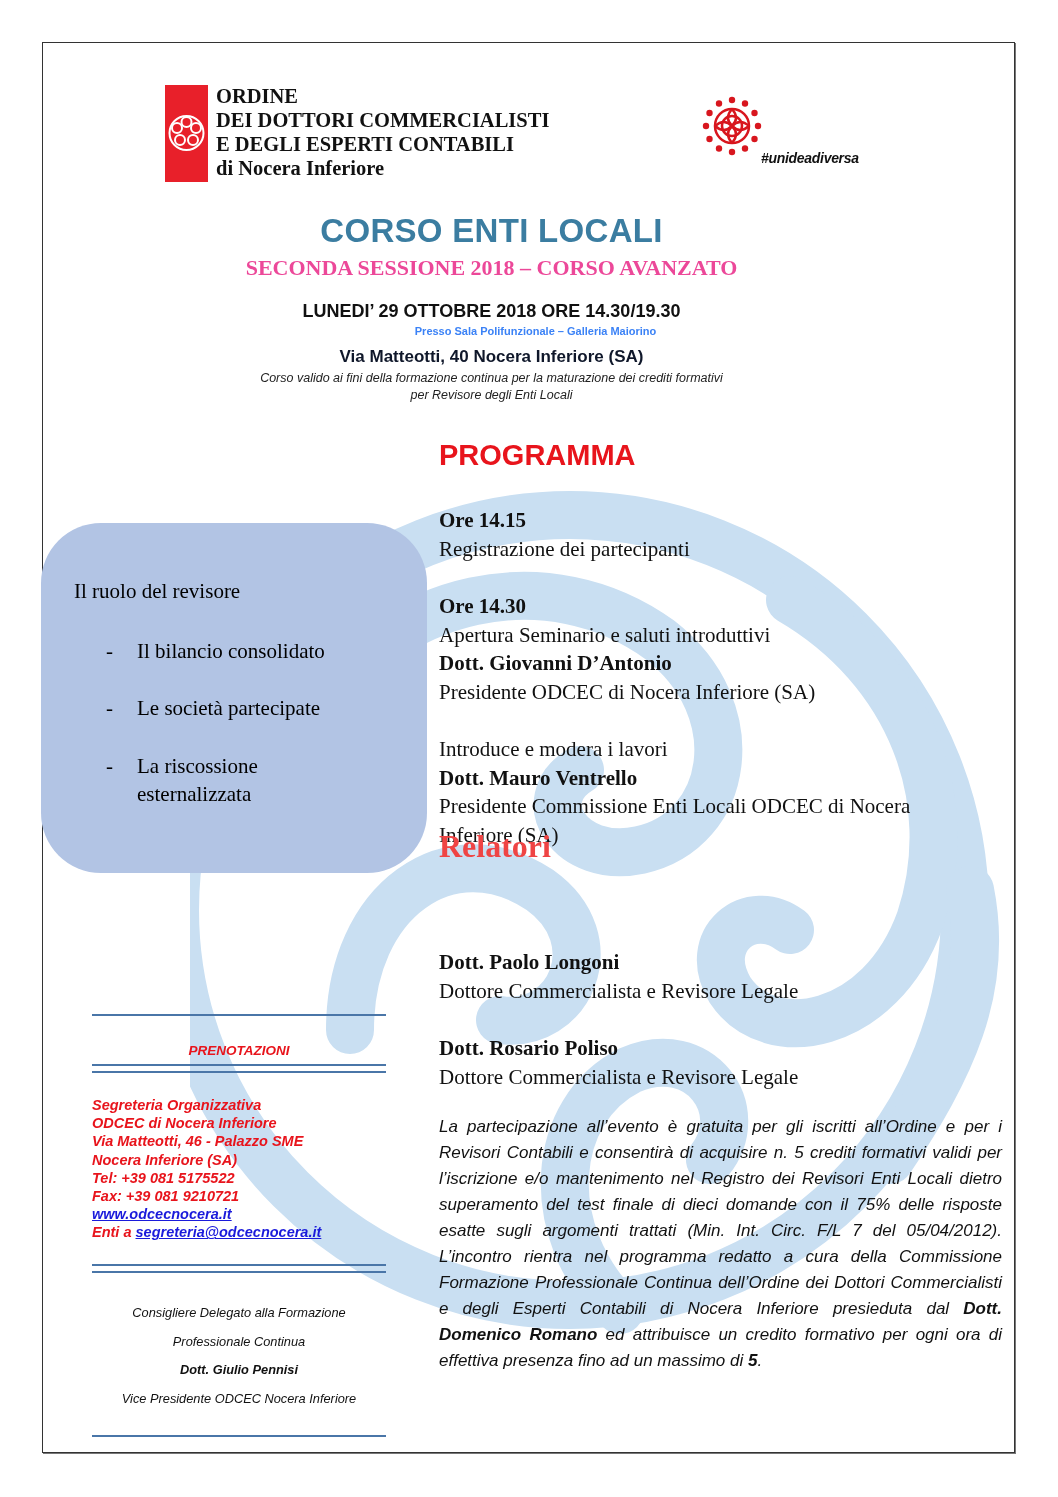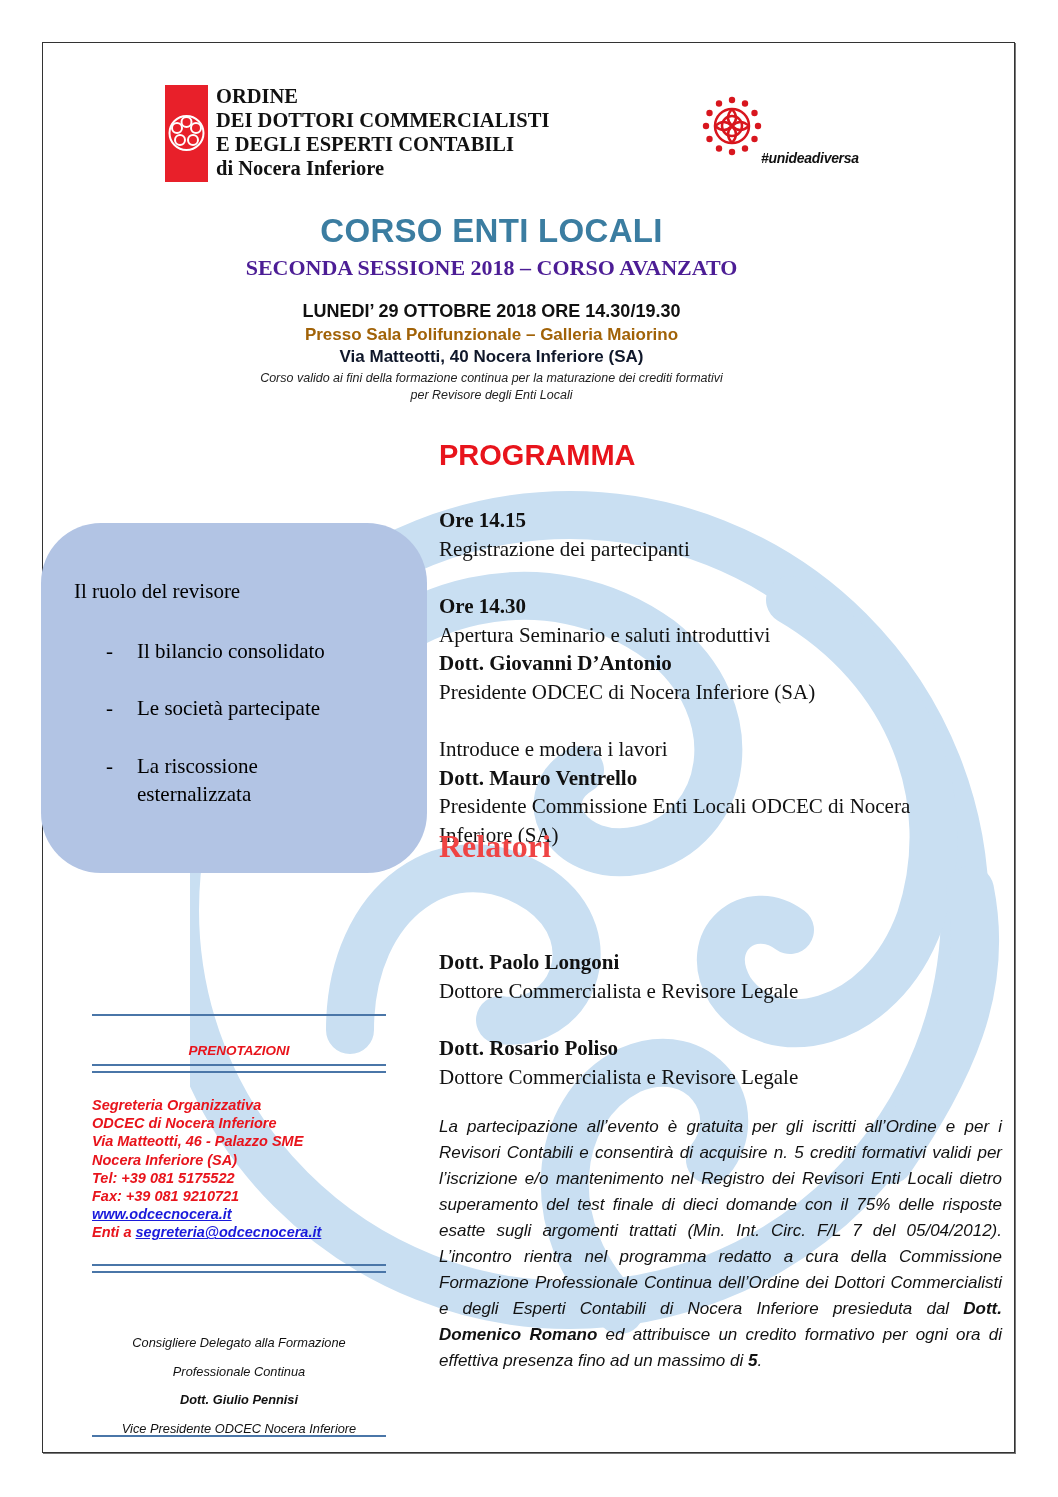--- a/index.html
+++ b/index.html
@@ -10,23 +10,23 @@
   
   .logo-red { position: absolute; left: 165px; top: 85px; width: 43px; height: 97px; background: #e8202a; }
   .logo-text { position: absolute; left: 216px; top: 84px; font-family: "Liberation Serif", serif; font-weight: bold; font-size: 20.5px; line-height: 24px; letter-spacing: 0px; color: #111; }
   .logo-text div { white-space: nowrap; }
   .unidea { position: absolute; left: 700px; top: 96px; width: 170px; height: 80px; }
   .unidea-tag { position: absolute; left: 761px; top: 150px; font-family: "Liberation Sans", sans-serif; font-style: italic; font-weight: bold; font-size: 14px; color: #111; letter-spacing: -0.3px; }
 
   
   .center { position: absolute; left: 42px; width: 899px; text-align: center; }
   .t-main { top: 212px; font-family: "Liberation Sans", sans-serif; font-weight: bold; font-size: 33px; color: #3b7da1; letter-spacing: 0.3px; }
-  .t-sub { top: 255px; font-family: "Liberation Serif", serif; font-weight: bold; font-size: 22px; color: #4c1d95; }
+  .t-sub { top: 255px; font-family: "Liberation Serif", serif; font-weight: bold; font-size: 22px; color: #ec4899; }
   .t-date { top: 301px; font-family: "Liberation Sans", sans-serif; font-weight: bold; font-size: 18px; color: #111; }
-  .t-place { top: 325px; font-family: "Liberation Sans", sans-serif; font-weight: bold; font-size: 17px; color: #a16207; }
+  .t-place { top: 325px; font-family: "Liberation Sans", sans-serif; font-weight: bold; font-size: 11px; color: #3b82f6; padding-left: 44px; }
   .t-addr { top: 347px; font-family: "Liberation Sans", sans-serif; font-weight: bold; font-size: 17px; color: #0f172a; }
   .t-note { top: 370px; font-family: "Liberation Sans", sans-serif; font-style: italic; font-size: 12.5px; color: #222; line-height: 17px; }
 
   
   .programma { position: absolute; left: 439px; top: 439px; font-family: "Liberation Sans", sans-serif; font-weight: bold; font-size: 29px; color: #e8141c; }
   .prog-col { position: absolute; left: 439px; font-family: "Liberation Serif", serif; font-size: 21px; line-height: 28.5px; color: #111; }
   .bold { font-weight: bold; }
   .relatori { position: absolute; left: 439px; top: 828px; font-family: Liberation Serif, serif; font-weight: bold; font-size: 32px; color: #ef4444; }
 
   
@@ -34,21 +34,21 @@
   .topics-box .hd { position: absolute; left: 33px; top: 56px; font-size: 21px; }
   .topics-box .it { position: absolute; left: 65px; font-size: 21px; line-height: 28px; }
   .topics-box .it .dash { position: absolute; left: 0; }
   .topics-box .it .tx { position: absolute; left: 31px; white-space: nowrap; }
 
   
   .hr-line { position: absolute; left: 92px; width: 294px; height: 1.5px; background: #4a76a8; }
   .pren-label { position: absolute; left: 92px; width: 294px; top: 1043px; text-align: center; font-family: "Liberation Sans", sans-serif; font-style: italic; font-weight: bold; font-size: 13.5px; color: #e8141c; }
   .contacts { position: absolute; left: 92px; width: 294px; top: 1096px; font-family: "Liberation Sans", sans-serif; font-style: italic; font-weight: bold; font-size: 14.5px; line-height: 18.2px; color: #e8141c; }
   .contacts a { color: #1a1adb; text-decoration: underline; }
-  .consigliere { position: absolute; left: 92px; width: 294px; top: 1299px; text-align: center; font-family: "Liberation Sans", sans-serif; font-style: italic; font-size: 12.8px; line-height: 28.5px; color: #111; margin-top: 30px; }
+  .consigliere { position: absolute; left: 92px; width: 294px; top: 1299px; text-align: center; font-family: "Liberation Sans", sans-serif; font-style: italic; font-size: 12.8px; line-height: 28.5px; color: #111; }
 
   
   .para { position: absolute; left: 439px; top: 1114px; width: 563px; font-family: "Liberation Sans", sans-serif; font-style: italic; font-size: 17px; line-height: 26px; color: #111; text-align: justify; text-align-last: left; }
 </style>
 </head>
 <body>
 
 <div class="page-frame"></div>
 
 <svg class="watermark" viewBox="0 0 900 900">

